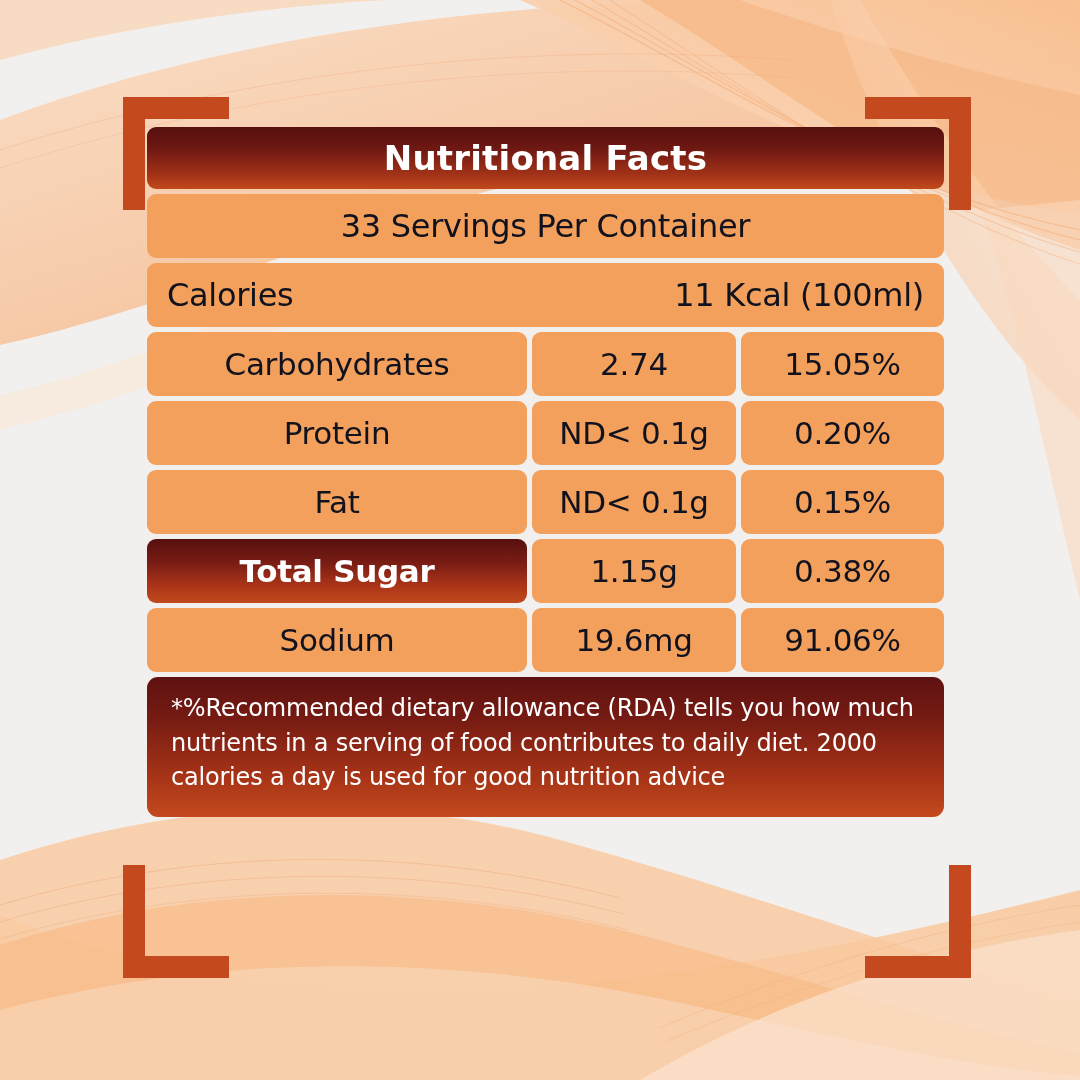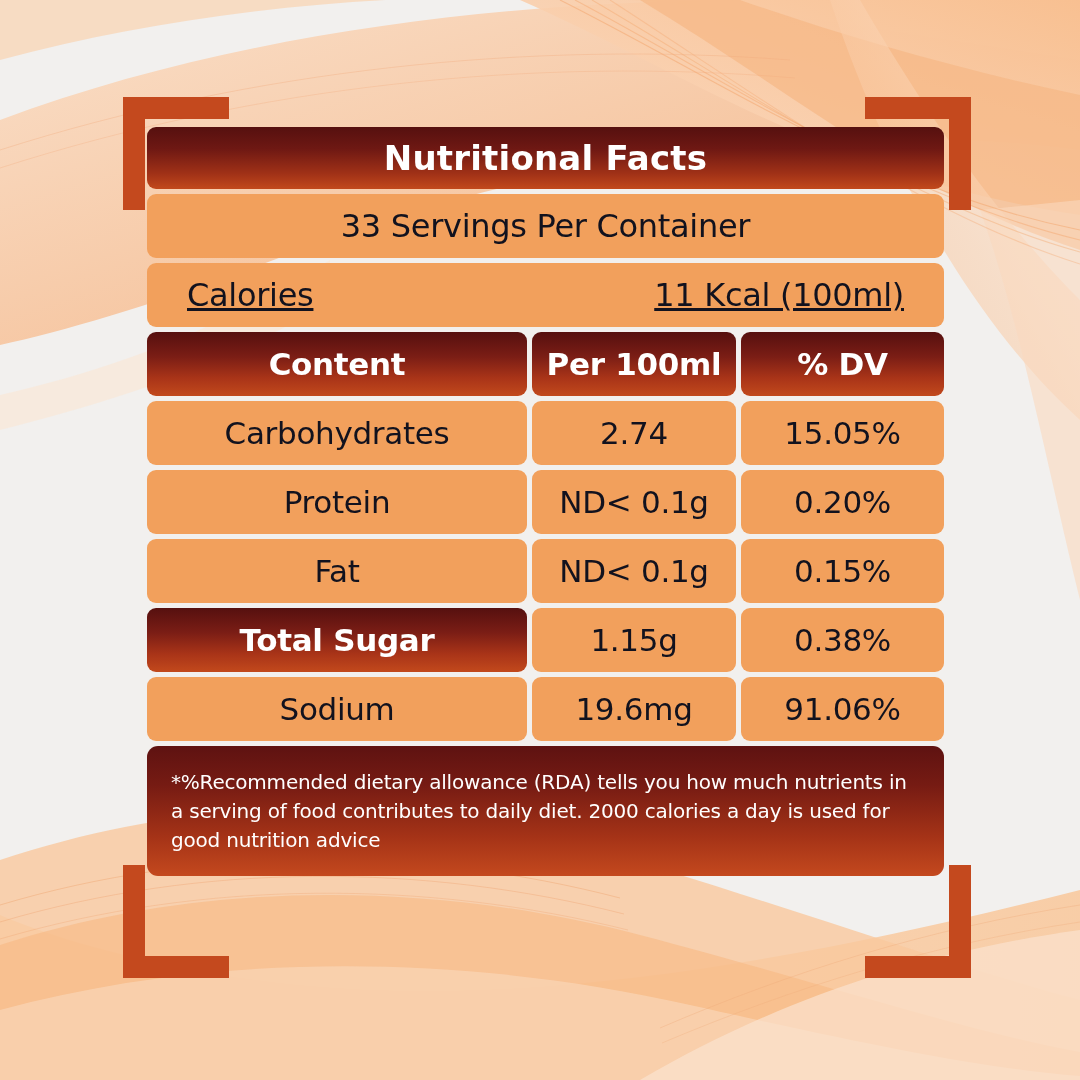--- a/index.html
+++ b/index.html
@@ -120,33 +120,32 @@
 
   
   #servings-cell {
     justify-content: center;
     font-size: 32px;
   }
 
   
   #calories-cell {
     justify-content: space-between;
-    padding: 0 40px;
+    padding: 0 20px;
     font-size: 32px;
-    text-decoration: underline;
   }
 
   
   #footnote {
     margin-top: 5px;
     border-radius: 11px;
     background: linear-gradient(180deg, #5E1211 0%, #761B13 30%, #A53317 70%, #C4491E 100%);
     color: #FFFFFF;
-    padding: 22px 24px 22px 24px;
-    font-size: 20px;
+    padding: 14px 24px 22px 24px;
+    font-size: 24px;
     line-height: 1.44;
     box-sizing: border-box;
     font-weight: 400;
     letter-spacing: -0.2px;
   }
 </style>
 </head>
 <body>
 
 <div id="stage">
@@ -232,25 +231,20 @@
       <div id="servings-cell" class="cell col-full">33  Servings Per Container</div>
     </div>
 
     <div class="row">
       <div id="calories-cell" class="cell col-full">
         <span>Calories</span>
         <span>11 Kcal (100ml)</span>
       </div>
     </div>
 
-    <div class="row">
-      <div class="cell dark col-content">Content</div>
-      <div class="cell dark col-per">Per 100ml</div>
-      <div class="cell dark col-dv">%  DV</div>
-    </div>
 
     <div id="nutrient-rows">
         <div class="row">
           <div class="cell col-content">Carbohydrates</div>
           <div class="cell col-per">2.74</div>
           <div class="cell col-dv">15.05%</div>
         </div>
         <div class="row">
           <div class="cell col-content">Protein</div>
           <div class="cell col-per">ND&lt; 0.1g</div>

